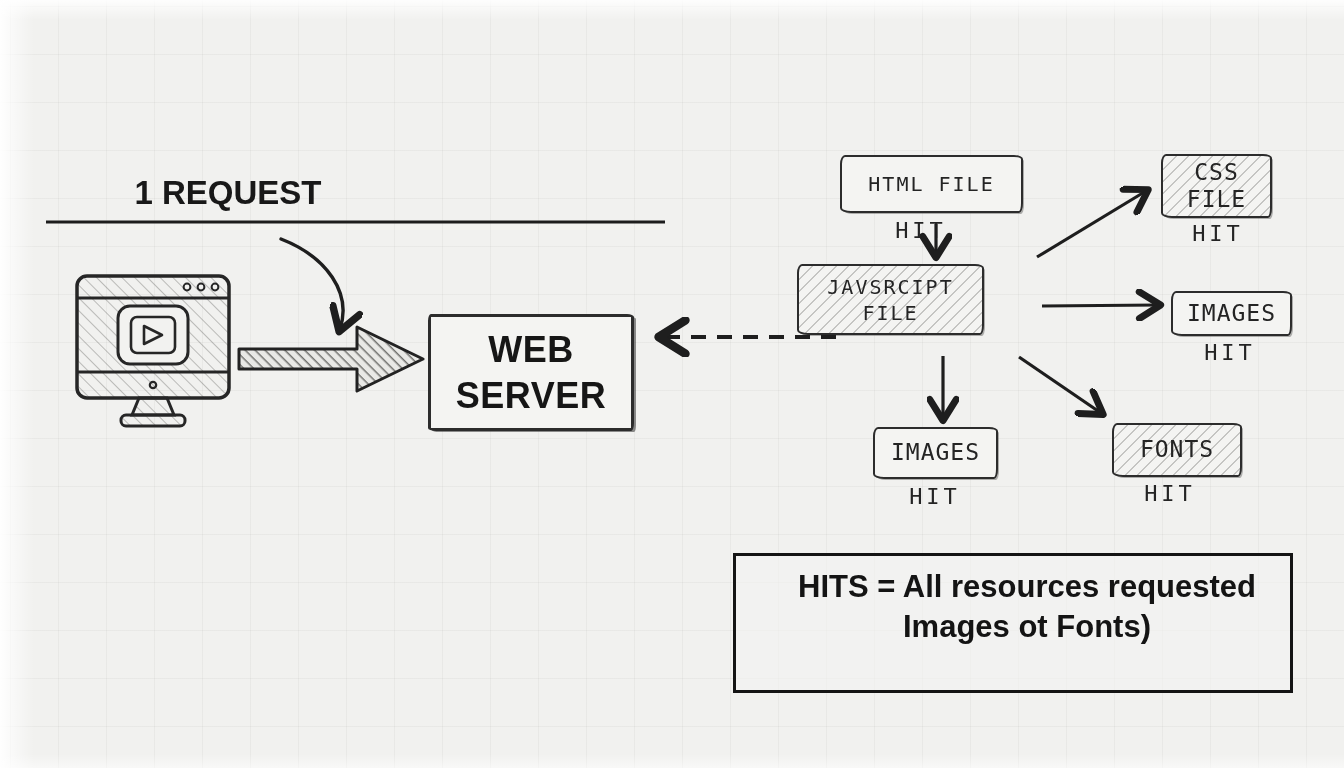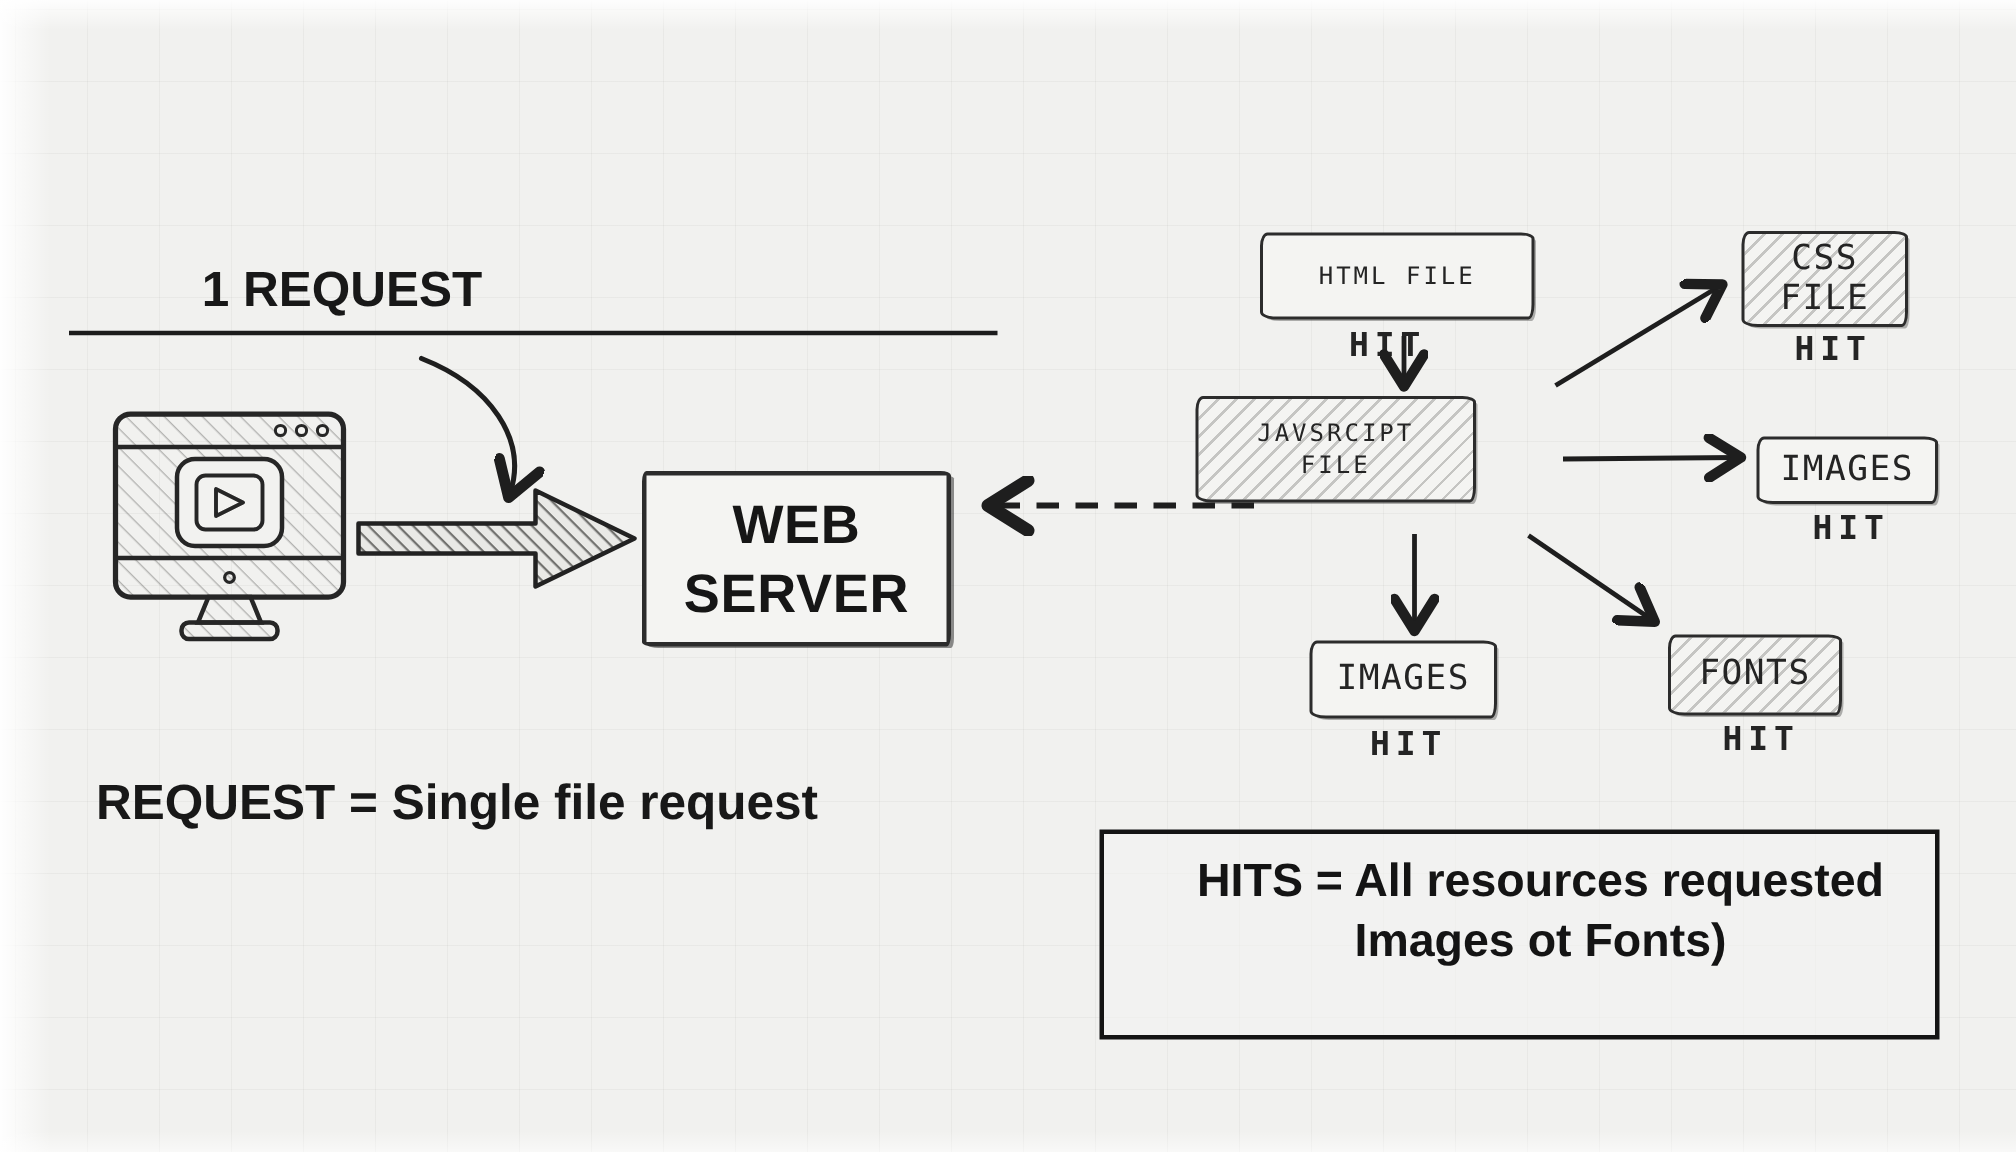--- a/index.html
+++ b/index.html
@@ -60,23 +60,23 @@
     background-image: repeating-linear-gradient(135deg,
       rgba(75,75,72,0.28) 0px, rgba(75,75,72,0.28) 1.7px,
       transparent 1.7px, transparent 8.5px);
   }
   .server-box {
     border-width: 3.4px;
     border-radius: 3px 7px 3px 8px / 7px 3px 8px 3px;
     box-shadow: 3px 2px 0 -1px rgba(35,35,35,0.5);
   }
 
-  .node-label   { font-size: 16px; letter-spacing: 2px; line-height: 1.3; }
+  .node-label   { font-size: 20px; letter-spacing: 2px; line-height: 1.3; }
   .node-label-sm{ font-size: 23px; letter-spacing: 1px; line-height: 1.18; }
-  .hit-label    { font-size: 22px; letter-spacing: 4px; text-align: right; font-weight: bold; }
+  .hit-label    { font-size: 22px; letter-spacing: 4px; text-align: center; }
 
   .server-line { font-size: 36px; font-weight: 700; line-height: 46px; letter-spacing: 0.5px; color:#161616; }
 
   
   .note-box {
     position: absolute;
     border: 3px solid #141414;
     background: rgba(243,243,241,0.6);
     text-align: center;
     padding-top: 11px;
@@ -122,21 +122,20 @@
       </pattern>
     </defs>
     <polygon points="3,29 121,29 121,7 187,39 121,71 121,49 3,49" fill="url(#aHatch)" stroke="#222" stroke-width="3" stroke-linejoin="round"></polygon>
   </svg>
 
   <div class="sketch-box server-box" style="left:428px; top:302px; width:206px; height:117px;margin-top:12px;">
     <div class="server-line">WEB</div>
     <div class="server-line">SERVER</div>
   </div>
 
-  <div class="abs heading" style="left:64px; top:516px; font-size:33px;">REQUEST = Single file request</div>
 
   <div class="sketch-box" style="left:840px; top:155px; width:183px; height:58px;">
     <div class="hand node-label">HTML FILE</div>
   </div>
   <div class="abs hand hit-label" style="left:891px; top:218px; width:60px;">HIT</div>
 
   <div class="sketch-box hatched" style="left:797px; top:264px; width:187px; height:71px;">
     <div class="hand node-label">JAVSRCIPT</div>
     <div class="hand node-label">FILE</div>
   </div>
@@ -150,21 +149,21 @@
   <div class="sketch-box" style="left:1171px; top:291px; width:121px; height:45px;">
     <div class="hand node-label-sm">IMAGES</div>
   </div>
   <div class="abs hand hit-label" style="left:1200px; top:340px; width:60px;">HIT</div>
 
   <div class="sketch-box" style="left:873px; top:427px; width:125px; height:52px;">
     <div class="hand node-label-sm">IMAGES</div>
   </div>
   <div class="abs hand hit-label" style="left:905px; top:484px; width:60px;">HIT</div>
 
-  <div class="sketch-box hatched" style="left:1112px; top:423px; width:116px; height:54px;">
+  <div class="sketch-box hatched" style="left:1112px; top:423px; width:130px; height:54px;">
     <div class="hand node-label-sm">FONTS</div>
   </div>
   <div class="abs hand hit-label" style="left:1140px; top:481px; width:60px;">HIT</div>
 
   <div class="note-box" style="left:733px; top:553px; width:560px; height:140px;">
     <div class="note-line">HITS = All resources requested</div>
     <div class="note-line">Images ot Fonts)</div>
   </div>
 
   <svg class="overlay" width="1344" height="768" viewBox="0 0 1344 768">

